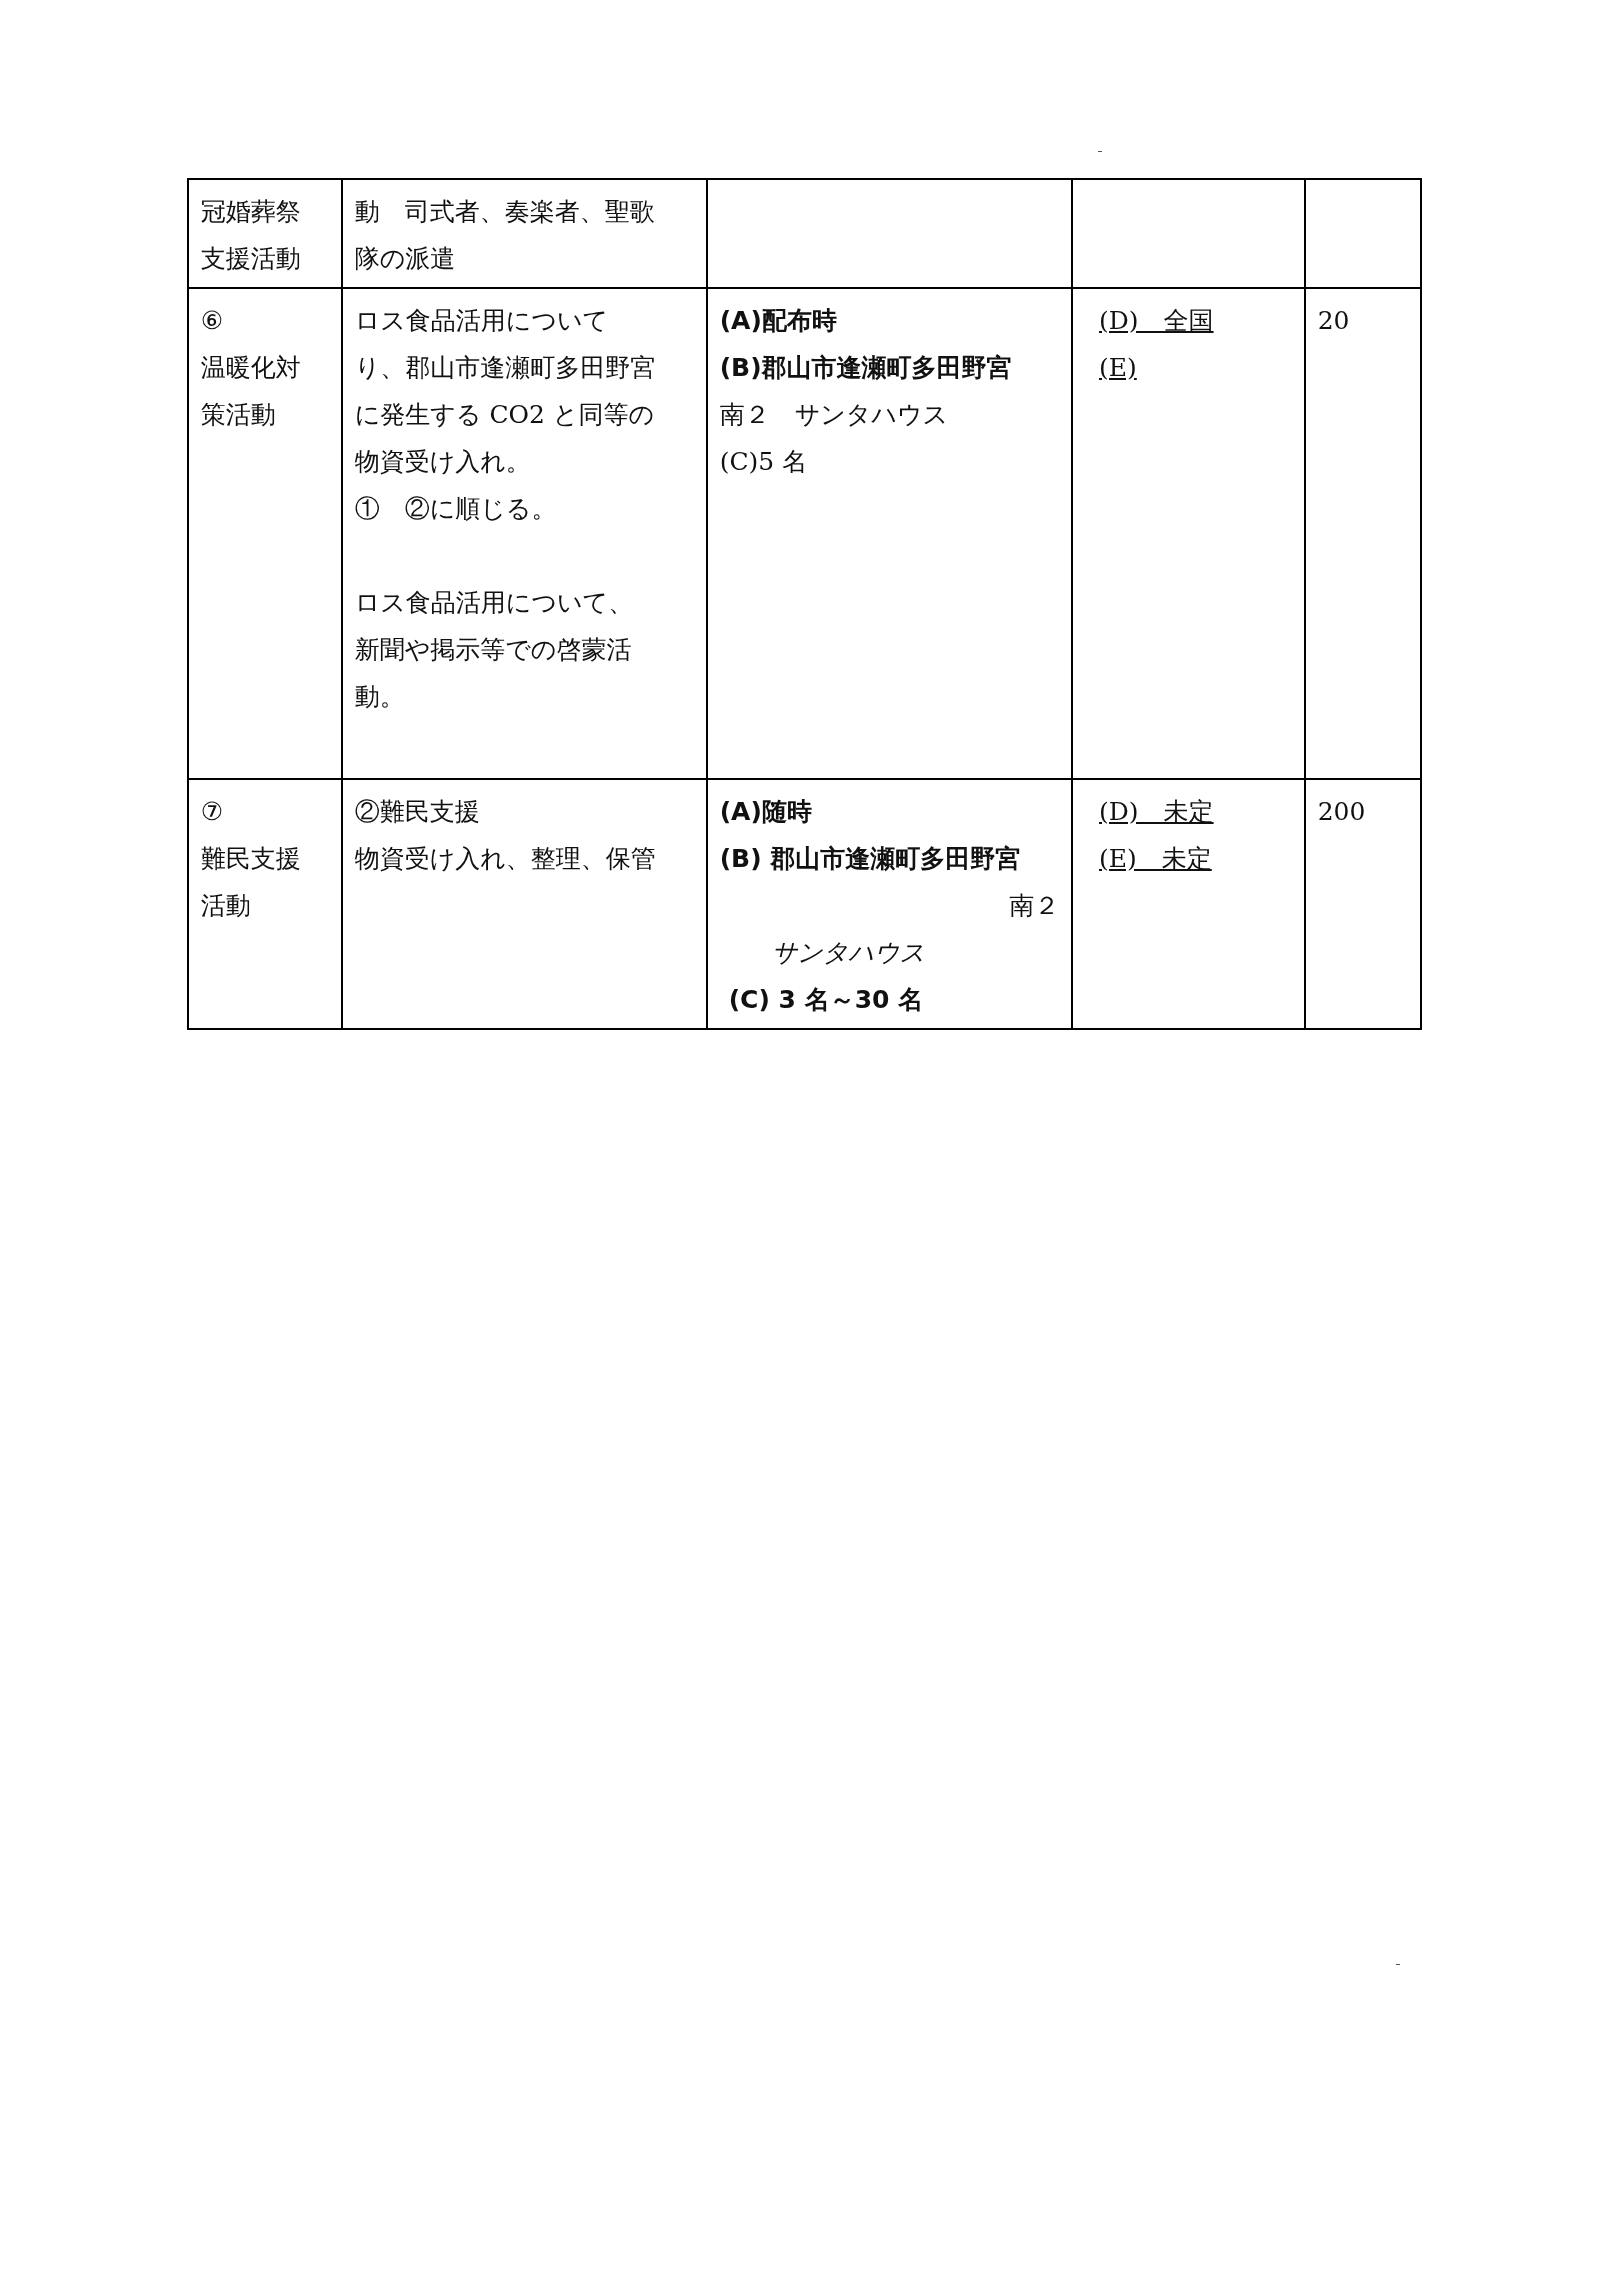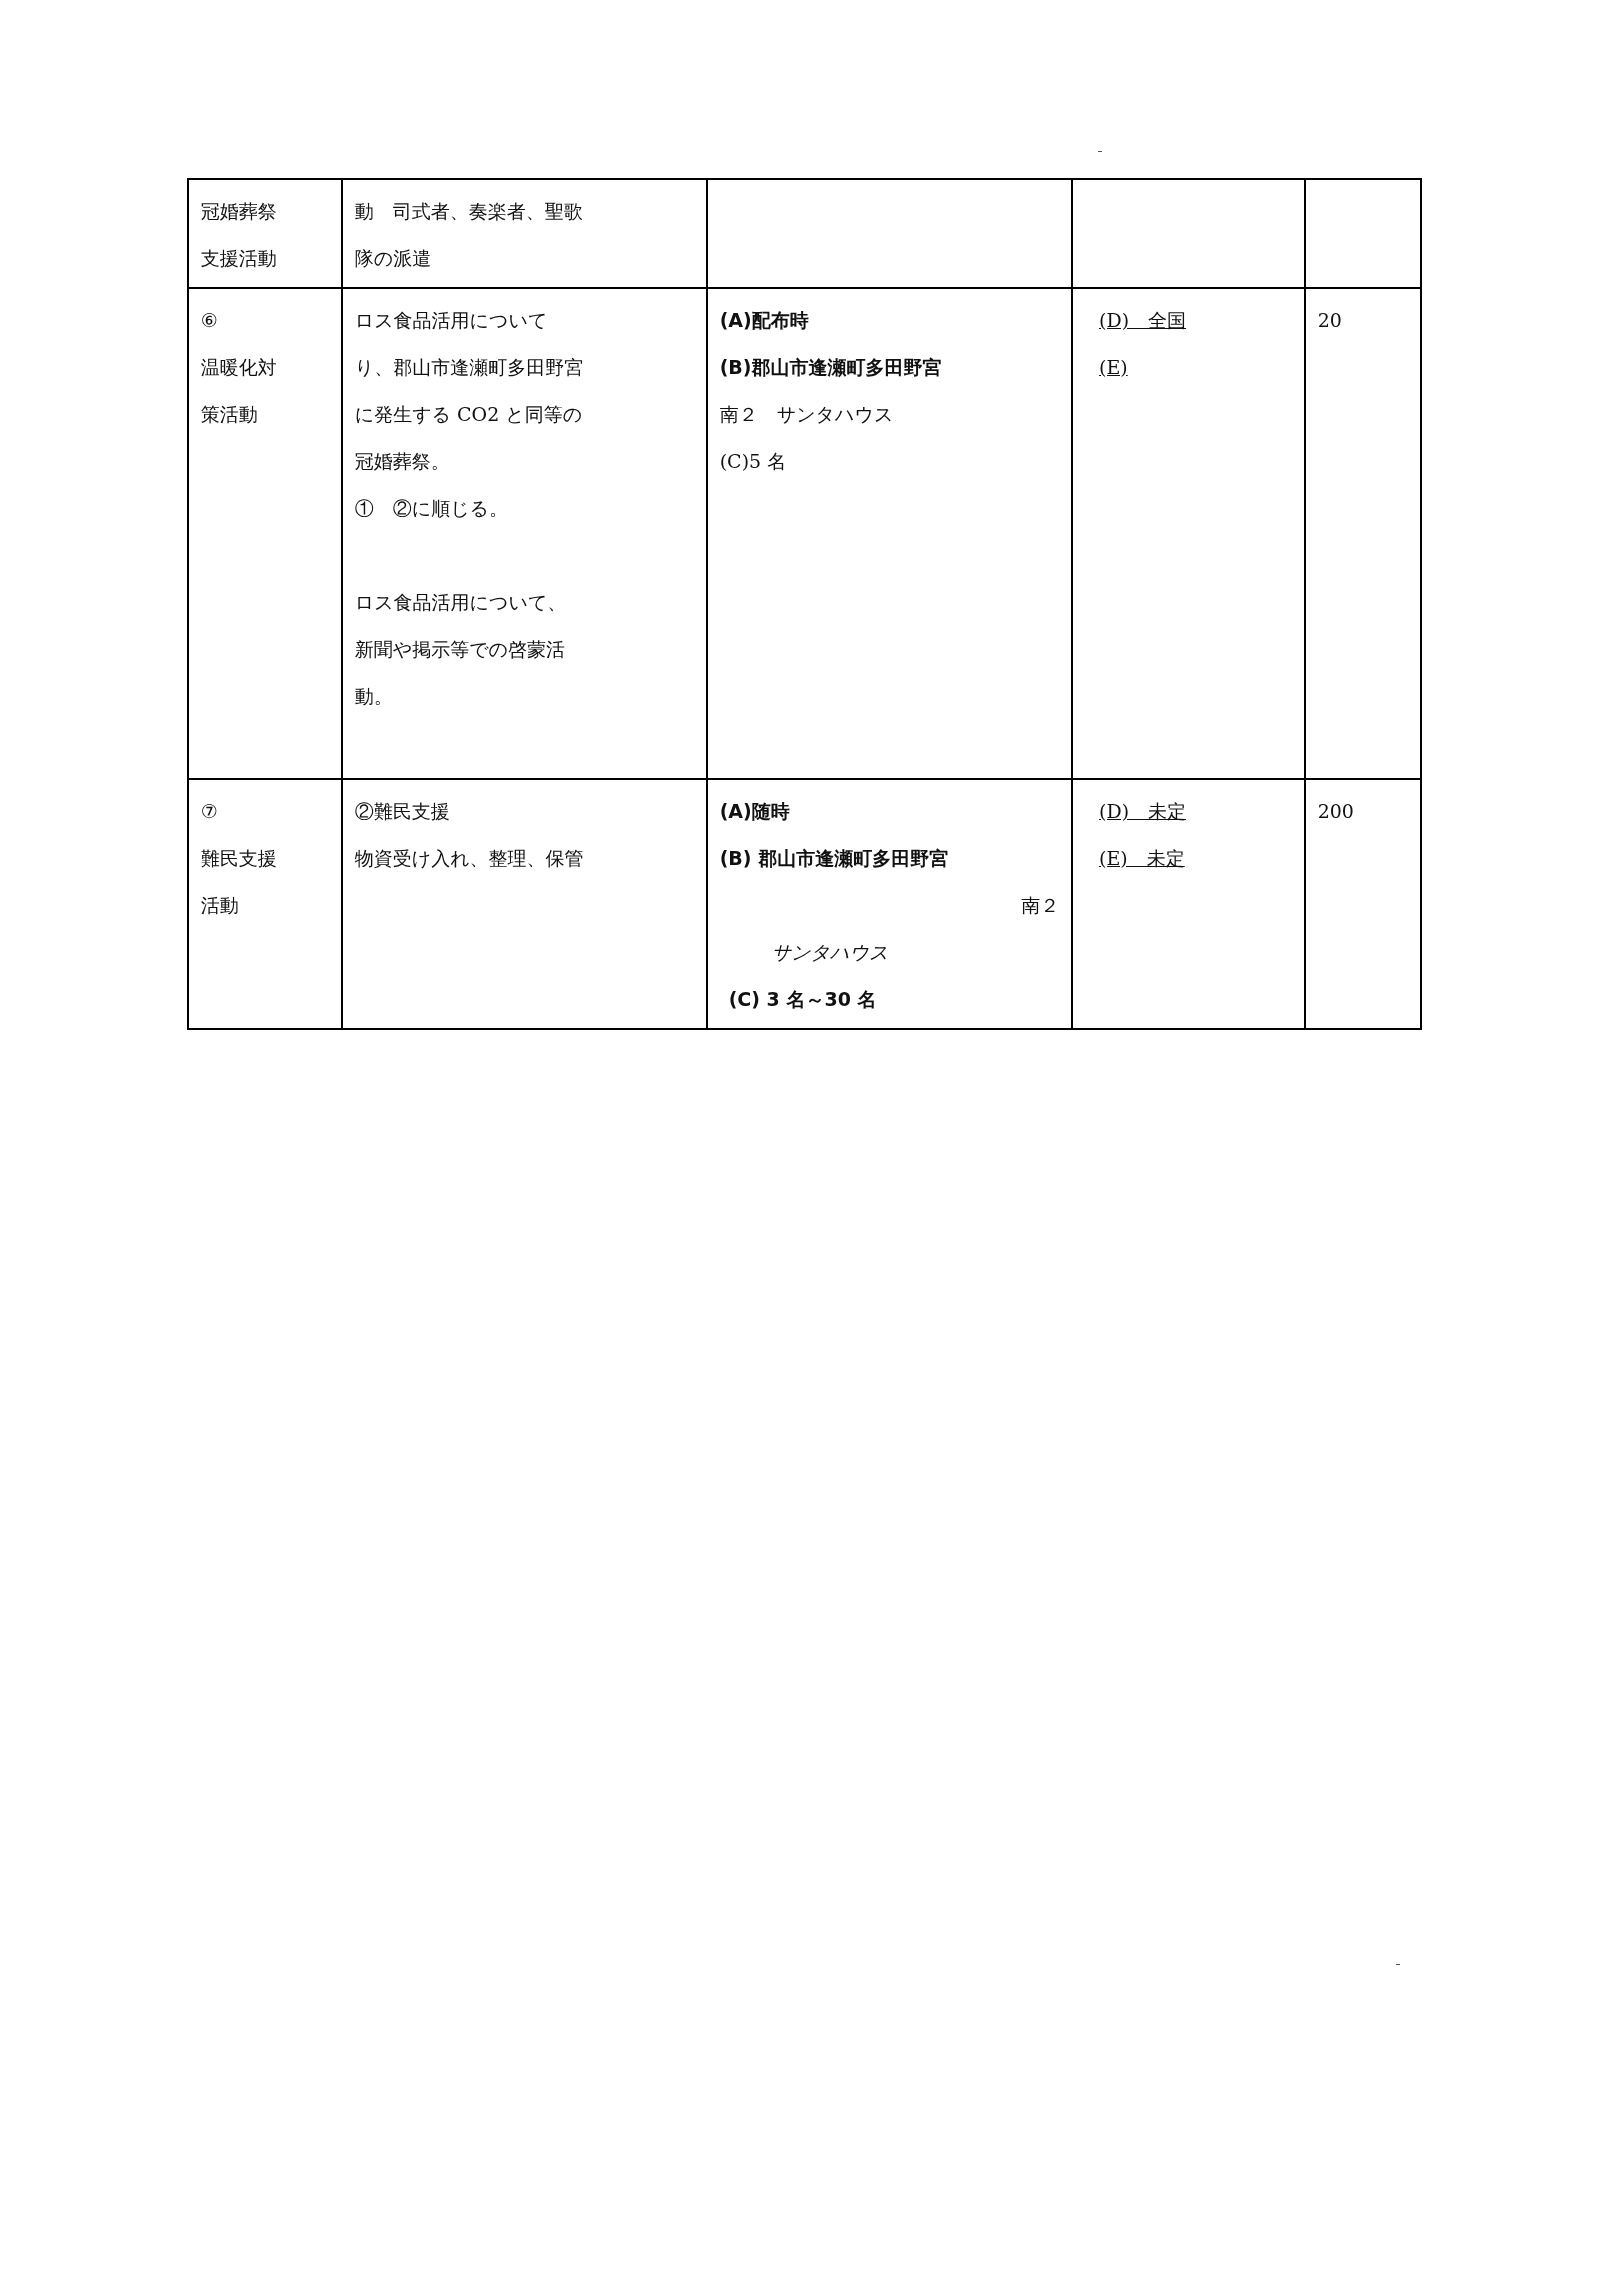--- a/index.html
+++ b/index.html
@@ -26,21 +26,21 @@
       left: 187px;
       top: 178px;
       border-collapse: collapse;
       table-layout: fixed;
       width: 1232px;
     }
     table.activities td {
       border: 2.6px solid #000000;
       vertical-align: top;
       padding: 7.8px 11.7px 5.2px 11.7px;
-      font-size: 19px;
+      font-size: 25px;
       line-height: 47px;
       box-sizing: border-box;
     }
     col.c1 { width: 154px; }
     col.c2 { width: 365px; }
     col.c3 { width: 365px; }
     col.c4 { width: 233px; }
     col.c5 { width: 116px; }
     tr.r1 td { height: 99px; }
     tr.r2 td { height: 491px; }
@@ -93,21 +93,21 @@
     <tr class="r2">
       <td>
         <span class="line">⑥</span>
         <span class="line">温暖化対</span>
         <span class="line">策活動</span>
       </td>
       <td>
         <span class="line">ロス食品活用について</span>
         <span class="line">り、郡山市逢瀬町多田野宮</span>
         <span class="line">に発生する CO2 と同等の</span>
-        <span class="line">冠婚葬祭。</span>
+        <span class="line">物資受け入れ。</span>
         <span class="line">①　②に順じる。</span>
         <span class="blank"></span>
         <span class="line">ロス食品活用について、</span>
         <span class="line">新聞や掲示等での啓蒙活</span>
         <span class="line">動。</span>
       </td>
       <td>
         <span class="line sans">(A)配布時</span>
         <span class="line sans">(B)郡山市逢瀬町多田野宮</span>
         <span class="line">南２　サンタハウス</span>

